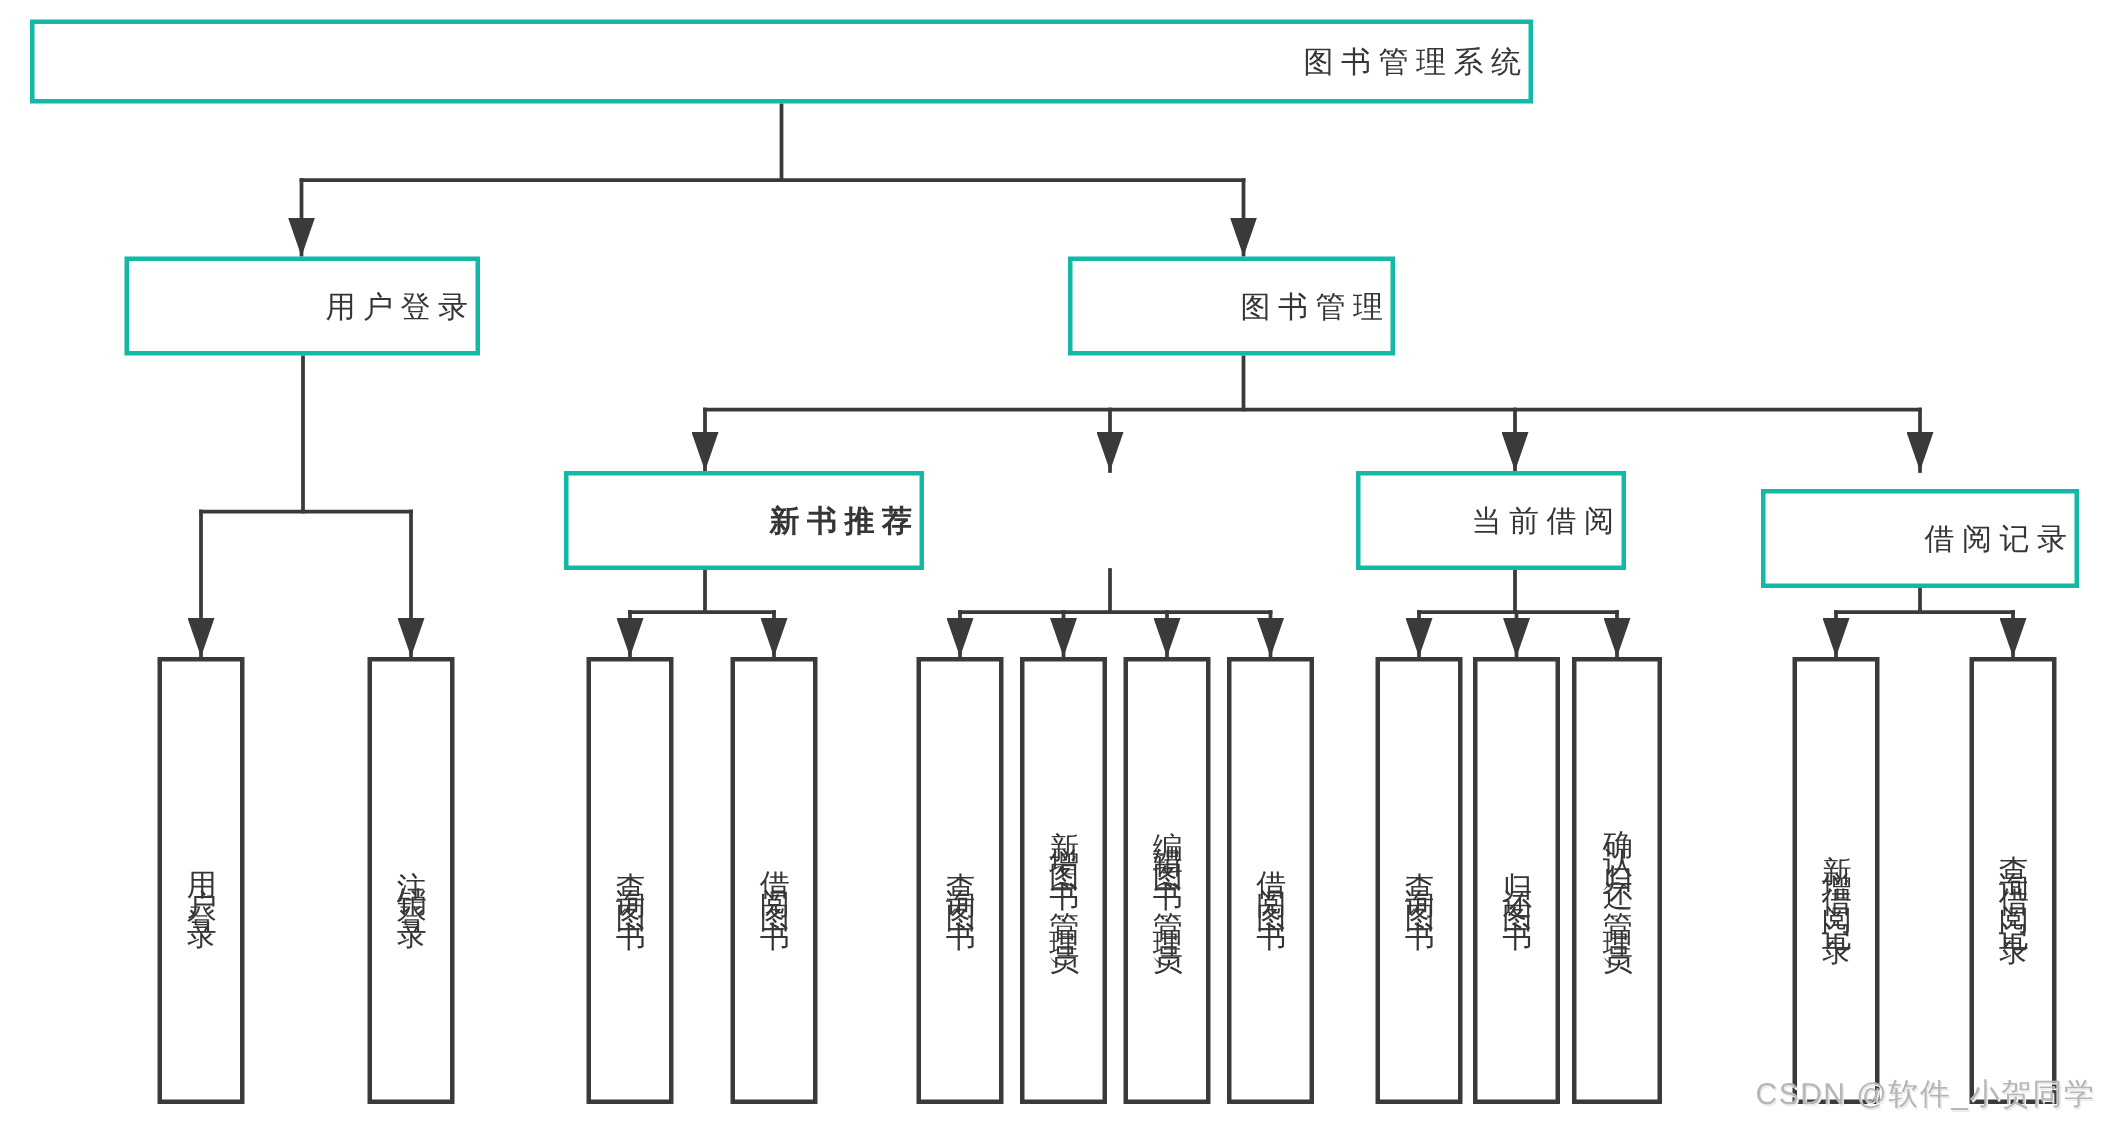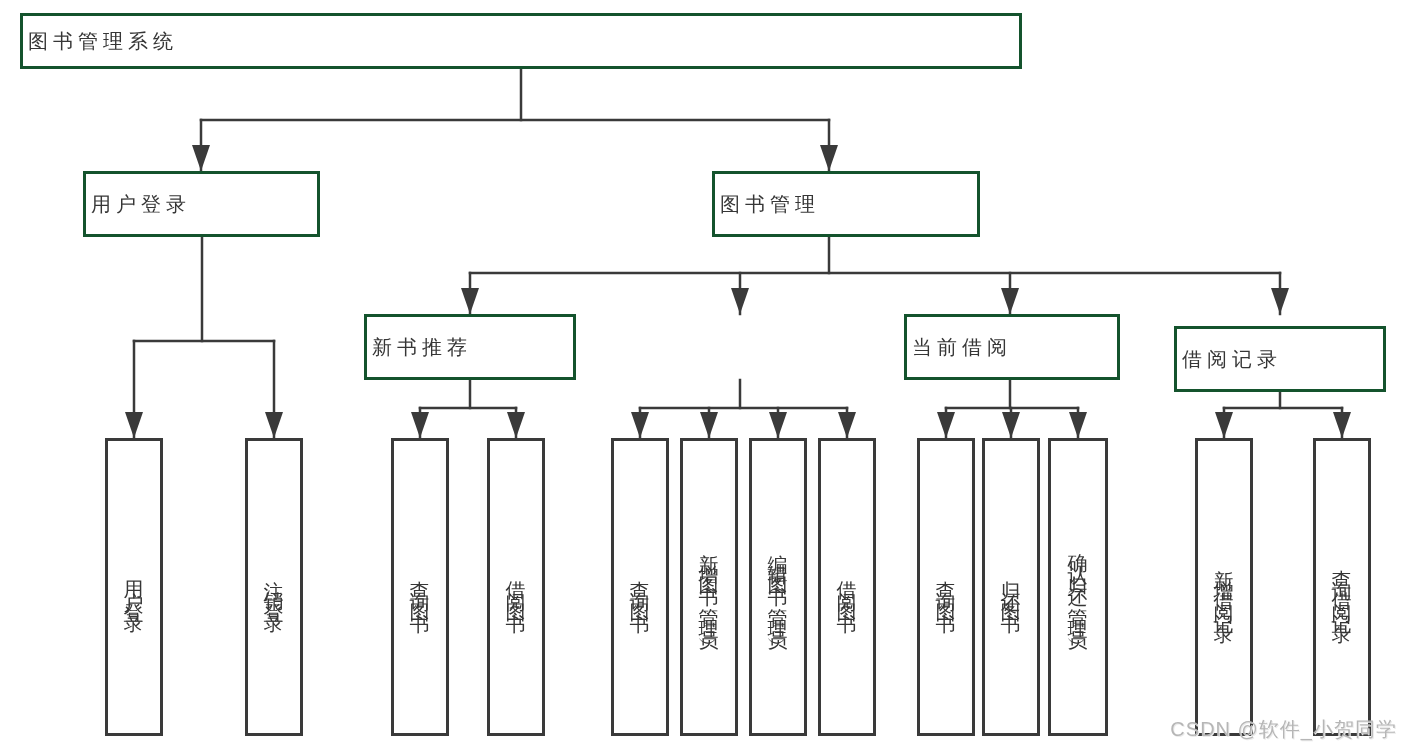--- a/index.html
+++ b/index.html
@@ -17,25 +17,25 @@
   }
   .connectors {
     position: absolute;
     left: 0; top: 0;
     width: 1405px; height: 747px;
     z-index: 0;
   }
   .node {
     position: absolute;
     box-sizing: border-box;
-    border: 3px solid #14532d;
+    border: 3px solid #14b8a6;
     background: #ffffff;
     display: flex;
     align-items: center;
-    justify-content: flex-start;
+    justify-content: flex-end;
     font-size: 20px;
     letter-spacing: 5px;
     text-indent: 5px;
     color: #363636;
     z-index: 1;
     white-space: nowrap;
   }
   .leaf {
     position: absolute;
     box-sizing: border-box;
@@ -122,28 +122,28 @@
     </g>
   </svg>
 
   <div class="node" style="left:20px; top:13px; width:1002px; height:56px;">
     <span>图书管理系统</span>
   </div>
 
   <div class="node" style="left:83px; top:171px; width:237px; height:66px;">
     <span>用户登录</span>
   </div>
-  <div class="node" style="left:712px; top:171px; width:268px; height:66px;">
+  <div class="node" style="left:712px; top:171px; width:218px; height:66px;">
     <span>图书管理</span>
   </div>
 
-  <div class="node" style="left:364px; top:314px; width:212px; height:66px;">
+  <div class="node" style="left:376px; top:314px; width:240px; height:66px;font-weight:bold;">
     <span>新书推荐</span>
   </div>
-  <div class="node" style="left:904px; top:314px; width:216px; height:66px;">
+  <div class="node" style="left:904px; top:314px; width:180px; height:66px;">
     <span>当前借阅</span>
   </div>
   <div class="node" style="left:1174px; top:314px; width:212px; height:66px;margin-top:12px;">
     <span>借阅记录</span>
   </div>
 
   <div class="leaf" style="left:105px; top:438px; width:58px; height:298px;">
     <span class="vtext">用户登录</span>
   </div>
   <div class="leaf" style="left:245px; top:438px; width:58px; height:298px;">

